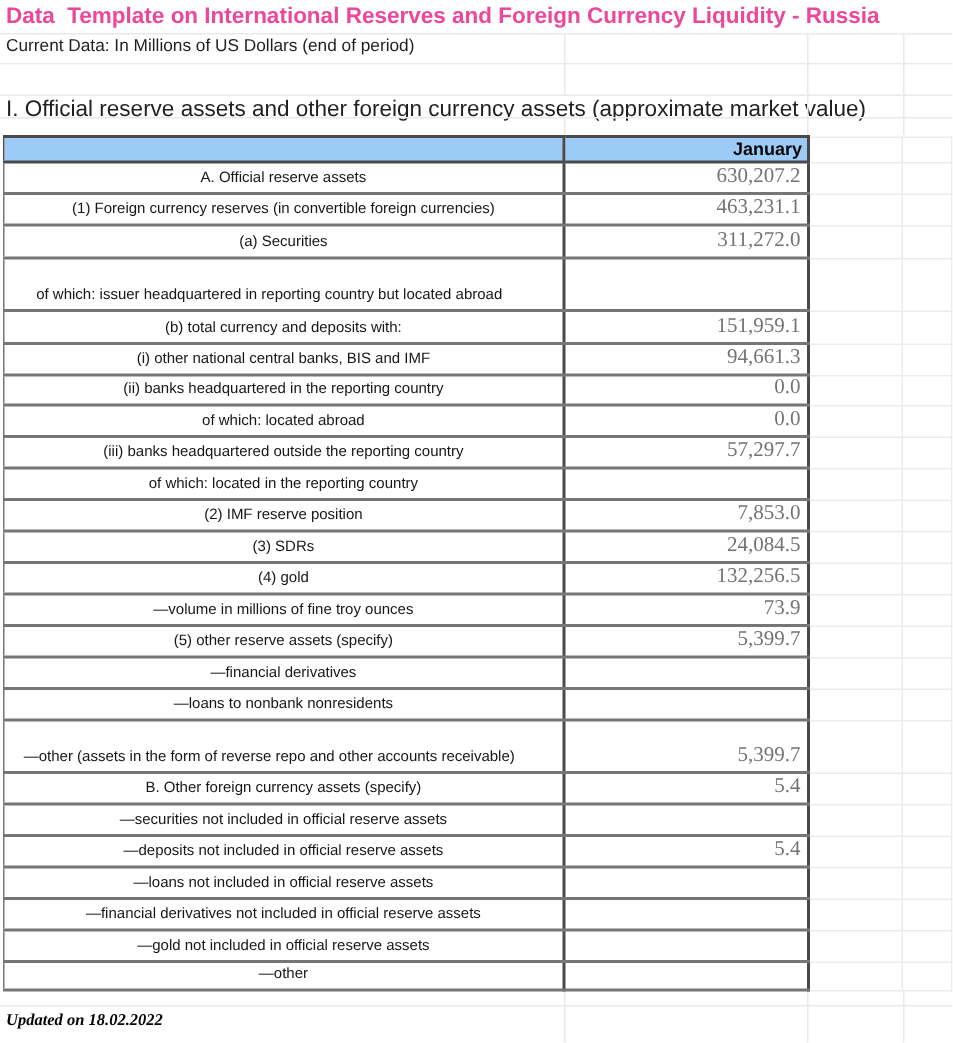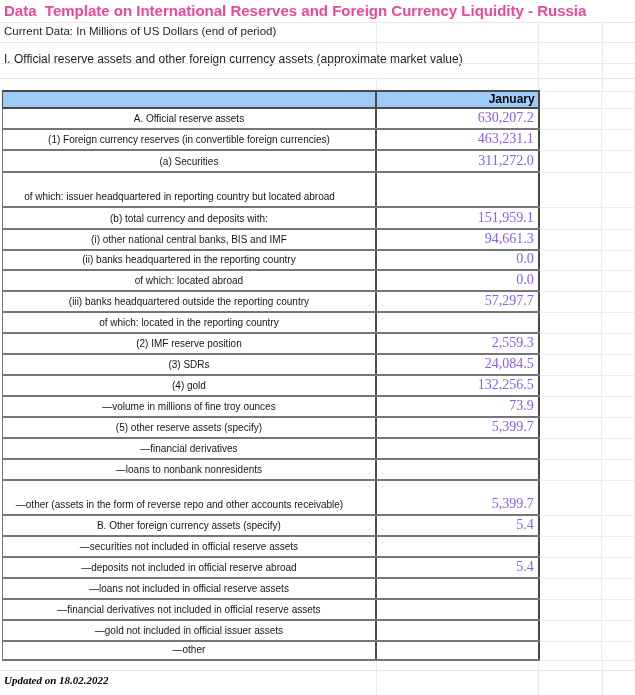--- a/index.html
+++ b/index.html
@@ -11,22 +11,22 @@
   }
   .title{
     position:absolute;left:4px;top:2px;
     font-size:15px;font-weight:bold;white-space:pre;color:#ec4899;
   }
   .subtitle{
     position:absolute;left:4px;top:25px;
     font-size:11.5px;color:#1f1f1f;white-space:nowrap;
   }
   .section{
-    position:absolute;left:4px;top:52px;
-    font-size:12px;color:#1f1f1f;white-space:nowrap;
+    position:absolute;left:4px;top:64px;
+    font-size:15px;color:#1f1f1f;white-space:nowrap;
   }
   .gl{position:absolute;background:#e9e9e9;}
   .gl.h{height:1px;left:0;width:635px;}
   .gl.v{width:1px;}
 
   table.reserves{
     position:absolute;left:2px;top:90px;
     border-collapse:collapse;table-layout:fixed;
   }
   table.reserves col.c1{width:374px;}
@@ -59,21 +59,21 @@
     font-size:10px;line-height:1.3;color:#161616;
     padding:1px 4px 3px 4px;
     text-align:center;
   }
   td.c-label .wrapbox{max-width:345px;}
   td.c-value{
     border-top:2px solid var(--inner,#767676);
     border-bottom:2px solid var(--inner,#767676);
     border-right:2px solid var(--outer,#4f4f4f);
     font-family:"Liberation Serif", serif;
-    font-size:14px;text-align:right;color:#8b5cf6;
+    font-size:14px;text-align:right;color:#737373;
     padding:0 4px 2px 0;white-space:nowrap;
   }
   th.ghost,td.ghost{border:1px solid #ececec;background:#fff;}
 
   .updated{
     position:absolute;left:4px;top:674px;
     font-family:"Liberation Serif", serif;
     font-weight:bold;font-style:italic;
     font-size:11px;color:#050505;white-space:nowrap;
   }
@@ -173,21 +173,21 @@
           <td class="ghost"></td>
         </tr>
         <tr style="height: 21px;">
           <td class="c-label">of which: located in the reporting country</td>
           <td class="c-value"></td>
           <td class="ghost"></td>
           <td class="ghost"></td>
         </tr>
         <tr style="height: 21px;">
           <td class="c-label">(2) IMF reserve position</td>
-          <td class="c-value">2,559.3</td>
+          <td class="c-value">7,853.0</td>
           <td class="ghost"></td>
           <td class="ghost"></td>
         </tr>
         <tr style="height: 21px;">
           <td class="c-label">(3) SDRs</td>
           <td class="c-value">24,084.5</td>
           <td class="ghost"></td>
           <td class="ghost"></td>
         </tr>
         <tr style="height: 21px;">
@@ -234,39 +234,39 @@
           <td class="ghost"></td>
           <td class="ghost"></td>
         </tr>
         <tr style="height: 21px;">
           <td class="c-label">—securities not included in official reserve assets</td>
           <td class="c-value"></td>
           <td class="ghost"></td>
           <td class="ghost"></td>
         </tr>
         <tr style="height: 21px;">
-          <td class="c-label">—deposits not included in official reserve abroad</td>
+          <td class="c-label">—deposits not included in official reserve assets</td>
           <td class="c-value">5.4</td>
           <td class="ghost"></td>
           <td class="ghost"></td>
         </tr>
         <tr style="height: 21px;">
           <td class="c-label">—loans not included in official reserve assets</td>
           <td class="c-value"></td>
           <td class="ghost"></td>
           <td class="ghost"></td>
         </tr>
         <tr style="height: 21px;">
           <td class="c-label">—financial derivatives not included in official reserve assets</td>
           <td class="c-value"></td>
           <td class="ghost"></td>
           <td class="ghost"></td>
         </tr>
         <tr style="height: 21px;">
-          <td class="c-label">—gold not included in official issuer assets</td>
+          <td class="c-label">—gold not included in official reserve assets</td>
           <td class="c-value"></td>
           <td class="ghost"></td>
           <td class="ghost"></td>
         </tr>
         <tr style="height: 18px;">
           <td class="c-label">—other</td>
           <td class="c-value"></td>
           <td class="ghost"></td>
           <td class="ghost"></td>
         </tr>

